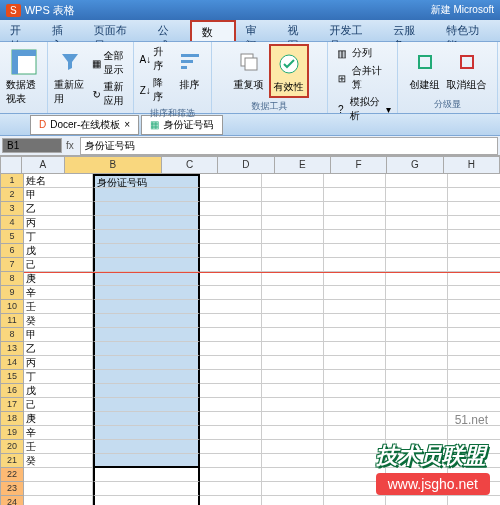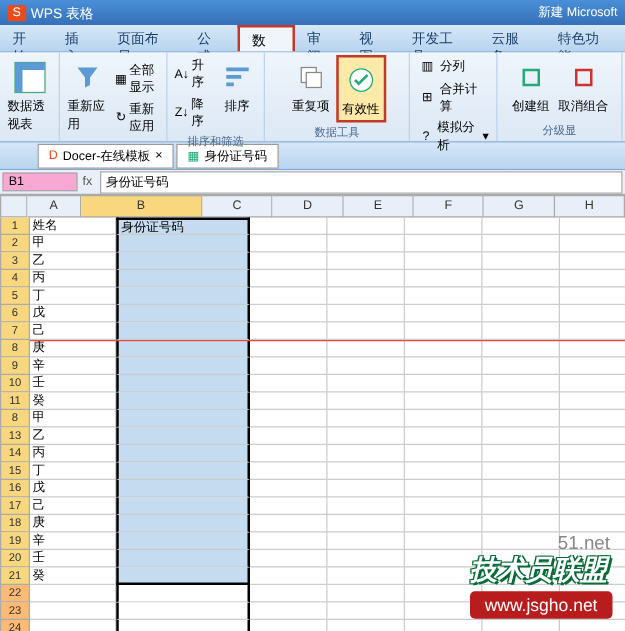--- a/index.html
+++ b/index.html
@@ -18,21 +18,21 @@
 .btn-small{display:flex;align-items:center;padding:1px 2px;cursor:pointer;font-size:10px;gap:2px}
 .btn-small .icon{width:16px;height:16px;display:flex;align-items:center;justify-content:center}
 .col{display:flex;flex-direction:column;gap:1px}
 .row{display:flex;gap:2px}
 .highlighted{border:2px solid #c0392b;background:#fde9a8}
 .tooltip{position:absolute;top:72px;left:268px;background:#fafae8;border:1px solid #888;padding:6px;font-size:10px;width:130px;z-index:100;box-shadow:2px 2px 4px rgba(0,0,0,.2)}
 .tooltip-title{font-weight:bold;margin-bottom:4px}
 .doc-tabs{height:22px;background:linear-gradient(#d6e7f7,#b8d4ef);display:flex;align-items:center;padding-left:30px;gap:2px;border-bottom:1px solid #7fa8d6}
 .doc-tab{background:#fff;padding:2px 8px;font-size:10px;border:1px solid #999;display:flex;align-items:center;gap:4px}
 .namebox-row{height:20px;background:#e8eff8;display:flex;align-items:center;border-bottom:1px solid #aaa}
-.namebox{width:60px;border:1px solid #aaa;padding:1px 4px;font-size:10px;background:#f9a8d4;margin-left:2px}
+.namebox{width:60px;border:1px solid #aaa;padding:1px 4px;font-size:10px;background:#737373;margin-left:2px}
 .formula-bar{flex:1;border:1px solid #aaa;padding:1px 4px;font-size:10px;background:#fff;margin:0 2px}
 .fx{padding:0 4px;font-size:10px;color:#555}
 .sheet{position:relative;background:#fff}
 .col-headers{display:flex;height:18px}
 .corner{width:24px;background:#e8eff8;border:1px solid #aaa}
 .col-h{background:#e8eff8;border:1px solid #aaa;border-left:none;text-align:center;font-size:10px;line-height:16px;color:#333}
 .col-h.sel{background:#f9d77e}
 .grid-body{display:flex}
 .row-headers{display:flex;flex-direction:column}
 .row-h{width:24px;height:14px;background:#fdba74;border:1px solid #aaa;border-top:none;text-align:center;font-size:9px;line-height:12px;color:#333}
@@ -40,22 +40,22 @@
 .cells{position:relative}
 .grid-row{display:flex;height:14px}
 .cell{border-right:1px solid #ccc;border-bottom:1px solid #ccc;font-size:10px;padding:0 2px;line-height:13px;overflow:hidden;white-space:nowrap}
 .cell.colA{width:69px}
 .cell.colB{width:107px;background:#c5dcf0}
 .cell.other{width:62px}
 .colB-border{border-left:2px solid #000;border-right:2px solid #000}
 .red-line{position:absolute;height:1px;background:#e74c3c;left:0;right:0;top:98px;z-index:5}
 .watermark{position:absolute;bottom:10px;right:10px;z-index:200}
 .wm-top{color:#fff;font-size:22px;font-weight:bold;font-style:italic;text-shadow:1px 1px 0 #0a6b3a,2px 2px 0 #0a6b3a,-1px -1px 0 #0a6b3a,-1px 1px 0 #0a6b3a,1px -1px 0 #0a6b3a}
-.wm-bot{background:#b91c1c;color:#fff;padding:3px 12px;font-size:14px;border-radius:4px;margin-top:2px}
-.wm-side{position:absolute;right:2px;bottom:52px;font-size:15px;color:#888}
+.wm-bot{background:#ef4444;color:#fff;padding:3px 12px;font-size:14px;border-radius:4px;margin-top:2px}
+.wm-side{position:absolute;right:2px;bottom:68px;font-size:12px;color:#888}
 </style>
 </head>
 <body>
 
 <div class="titlebar">
   <span class="wps-logo">S</span>
   <span>WPS 表格</span>
   <span class="titlebar-right">新建 Microsoft</span>
 </div>
 

